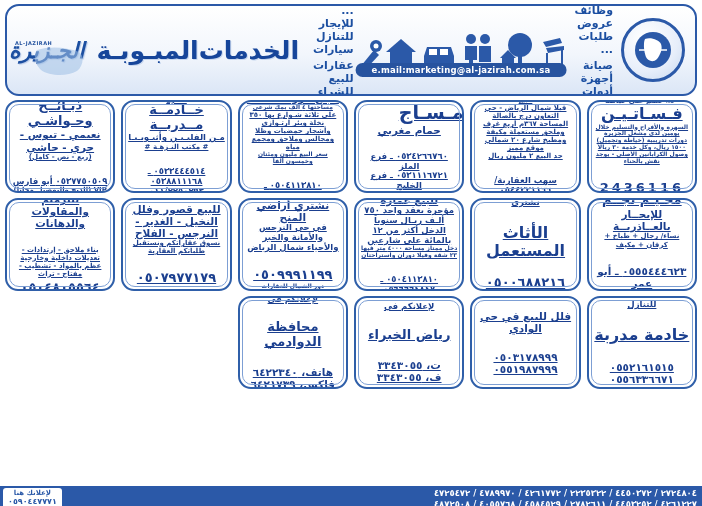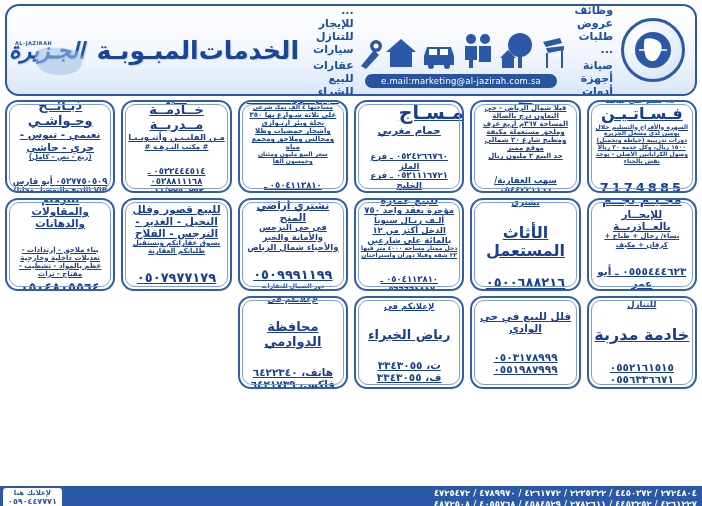--- a/index.html
+++ b/index.html
@@ -104,27 +104,27 @@
     color: #1c4fa1;
   }
   .icon-strip {
     display: flex;
     align-items: flex-end;
     gap: 2px;
   }
   .icon-strip svg { display:block; }
   .email-bar {
     position: absolute;
-    bottom: 7px;
+    bottom: 18px;
     left: 50%;
     transform: translateX(-50%);
     background: #27539f;
     color: #ffffff;
     font-size: 8.5px;
-    font-weight: normal;
+    font-weight: bold;
     padding: 2px 16px;
     border-radius: 9px;
     white-space: nowrap;
     direction: ltr;
     letter-spacing: .2px;
   }
   .seal {
     width: 58px;
     height: 58px;
     border-radius: 50%;
@@ -324,21 +324,21 @@
   </div>
 
   <div class="ads-grid">
 
     <div class="ad">
       <div class="ad-line t-xs">٥٠٪ خصم على خياطة</div>
       <div class="ad-line t-xl">فـسـاتـيـن</div>
       <div class="ad-line t-tiny">السهرة والأفراح والتسليم خلال يومين لدى مشغل الجزيرة</div>
       <div class="ad-line t-tiny">دورات تدريبية (خياطة وتجميل) ١٥٠٠ ريال، وكل خدمة ٣٠ ريالاً</div>
       <div class="ad-line t-tiny">وصول الكرابانين الأصلي - يوجد نقش بالحناء</div>
-      <div class="ad-line t-lg num sp gap2">7174885</div>
+      <div class="ad-line t-lg num sp gap2">2436116</div>
     </div>
 
     <div class="ad">
       <div class="ad-line t-tiny">للبيع</div>
       <div class="ad-line t-xs">فيلا شمال الرياض - حي التعاون درج بالصالة</div>
       <div class="ad-line t-xs">المساحة ٣٦٧م أربع غرف وملحق مستعملة مكيفة</div>
       <div class="ad-line t-xs">ومطبخ شارع ٢٠ شمالي موقع مميز</div>
       <div class="ad-line t-xs">حد البيع ٢ مليون ريال</div>
       <div class="ad-line t-sm gap2">سهب العقارية/ ٠٥٤٤٣٣١١٦٦</div>
     </div>

